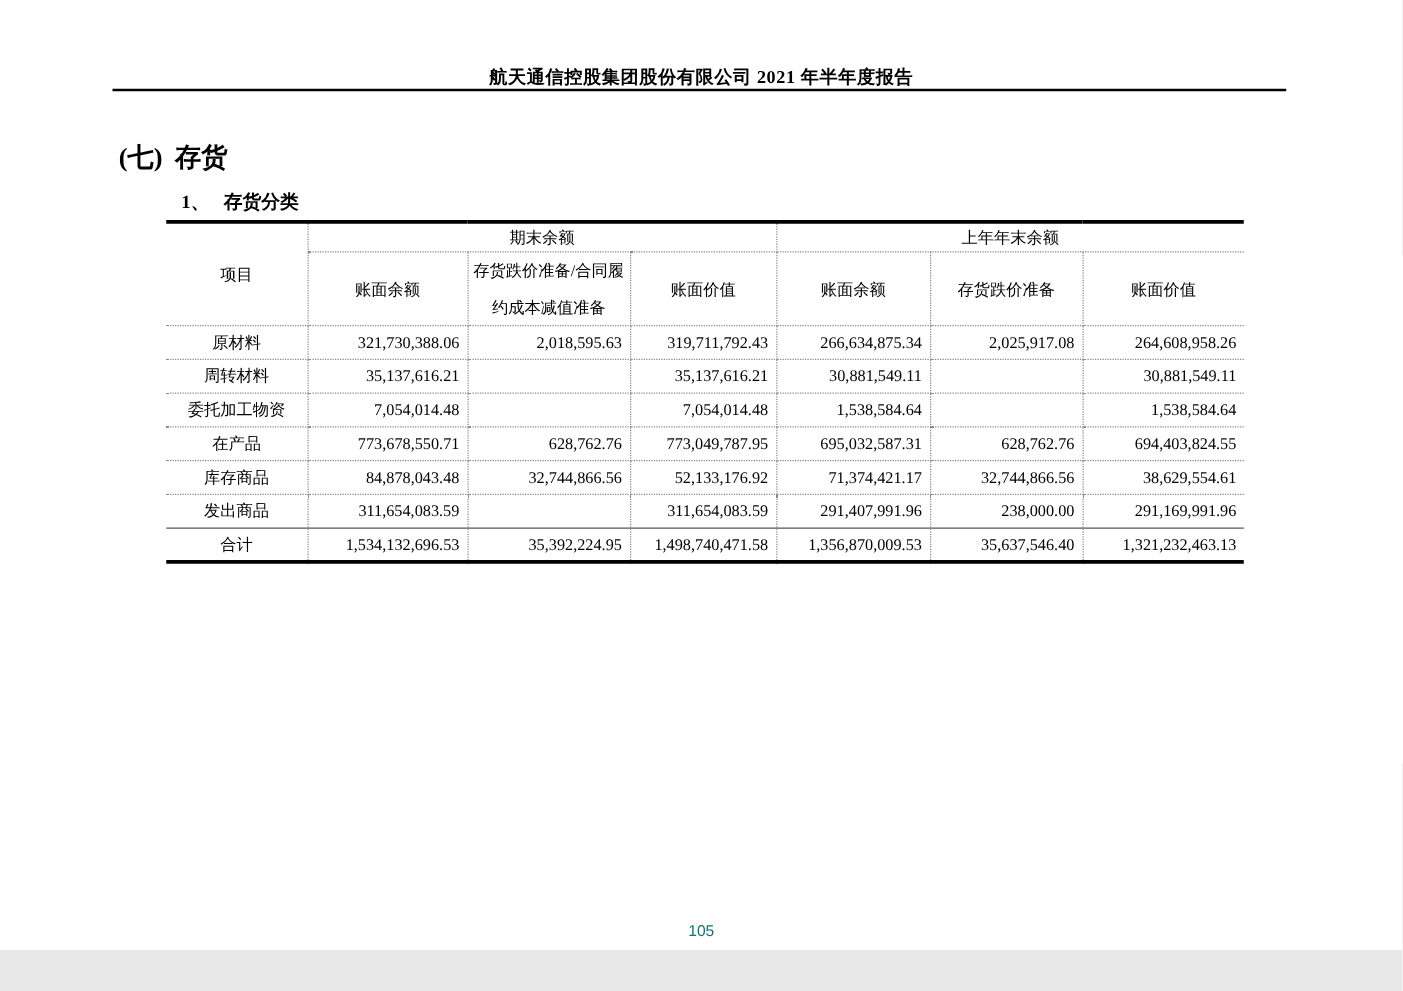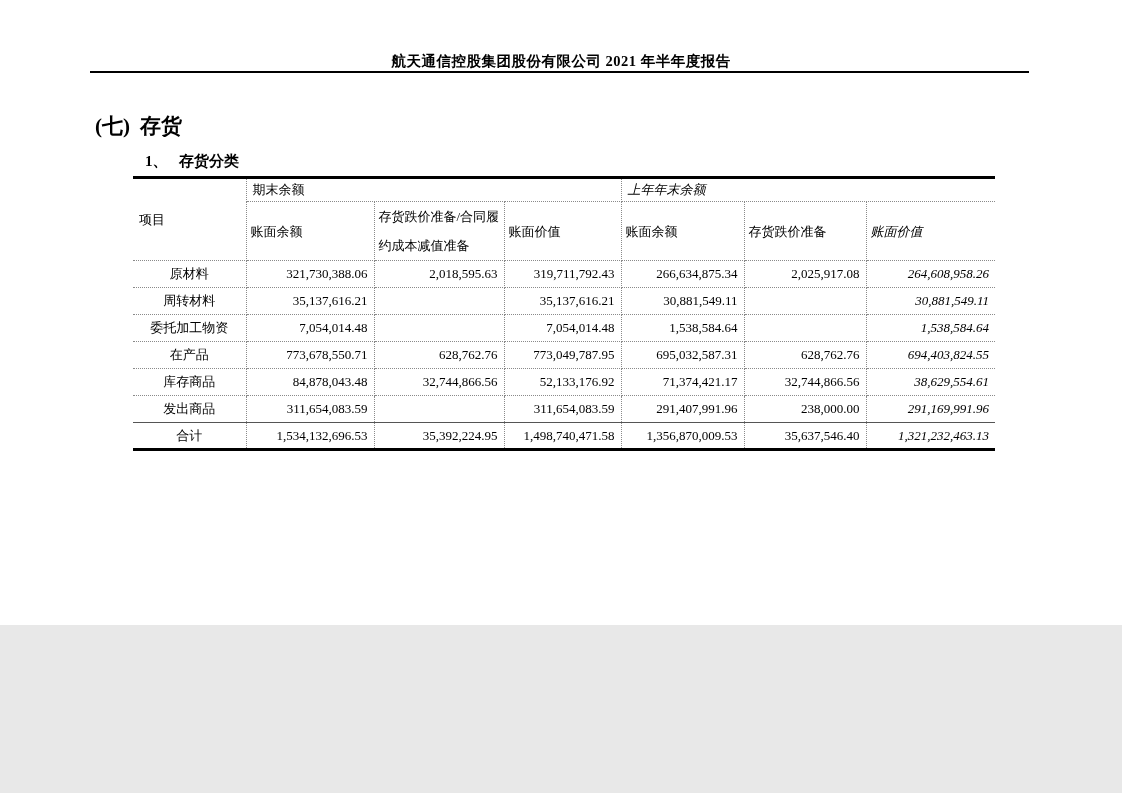--- a/index.html
+++ b/index.html
@@ -1,20 +1,20 @@
 <!DOCTYPE html>
 <html><head>
 <meta charset="utf-8">
 <style>
   * { margin: 0; padding: 0; box-sizing: border-box; }
   html, body { background: #e8e8e8; }
   .page {
     position: relative;
     width: 1122px;
-    height: 625px;
+    height: 760px;
     background: #ffffff;
     margin: 0 auto;
     font-family: "Liberation Serif", "DejaVu Serif", serif;
     color: #000000;
     overflow: hidden;
   }
   .header-title {
     position: absolute;
     top: 52px;
     left: 0;
@@ -68,22 +68,22 @@
     font-size: 13px;
   }
   table.inv-table td {
     border: 1px dotted #8a8a8a;
     border-left: 1px dotted #8a8a8a;
     padding: 0 6px;
     vertical-align: middle;
     overflow: hidden;
   }
   table.inv-table tr td:first-child { border-left: none; }
-  table.inv-table tr td:last-child { border-right: none; font-style: italic; }
-  thead td { text-align: left; }
+  table.inv-table tr td:last-child { border-right: none; }
+  thead td { text-align: center; }
   tr.group-row { height: 24px; }
   tr.sub-row { height: 58px; }
   tr.sub-row td { line-height: 29px; padding: 0 4px; }
   tr.data-row { height: 27px; }
   tr.total-row { height: 27px; }
   tr.total-row td { border-top: 1px solid #555555; }
   td.item { text-align: center; padding-left: 7px; }
   td.num { text-align: right; padding-right: 8px; }
   td.total-label { text-align: center; }
   .page-number {

